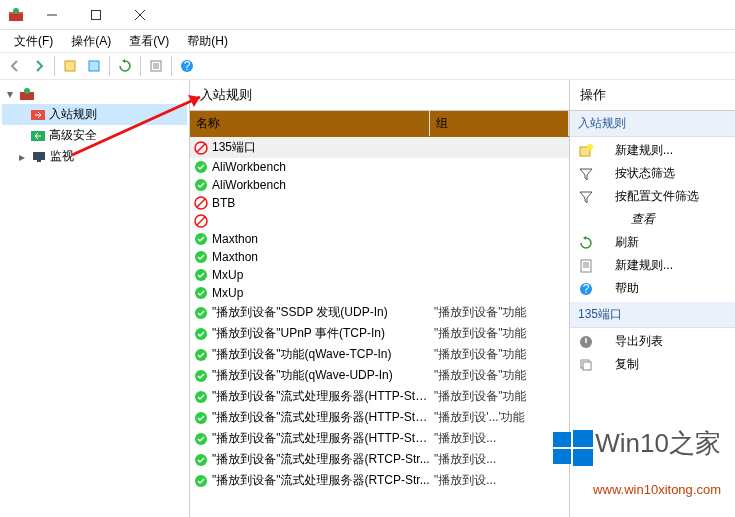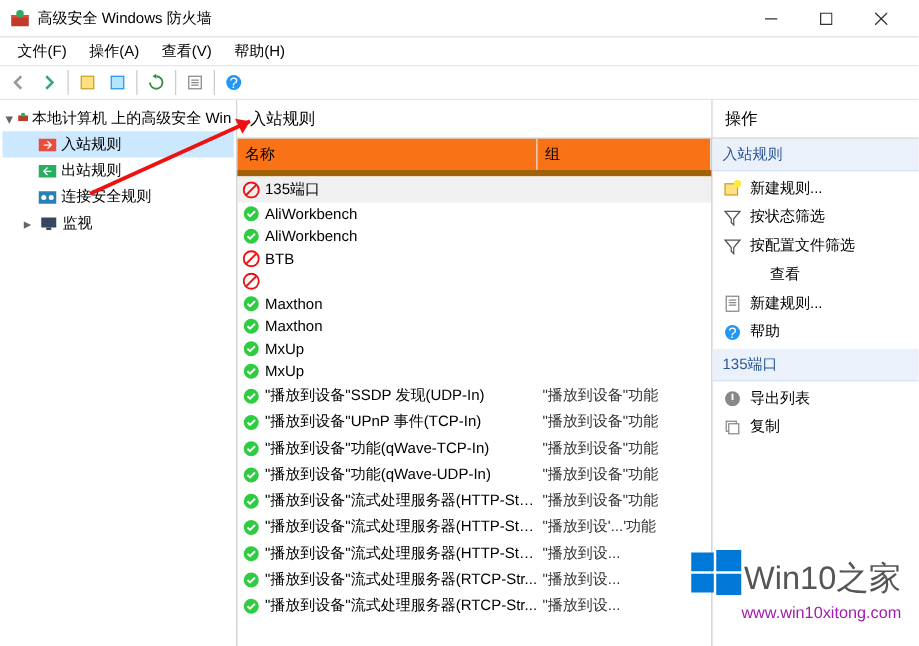--- a/index.html
+++ b/index.html
@@ -14,58 +14,57 @@
 .toolbar .tb { width:22px; height:22px; display:flex; align-items:center; justify-content:center; border:1px solid transparent; }
 .toolbar .sep { width:1px; height:20px; background:#ccc; margin:0 2px; }
 .main { display:flex; height:437px; }
 .tree { width:190px; border-right:1px solid #ccc; padding:4px 2px; overflow:hidden; }
 .tree-item { display:flex; align-items:center; padding:2px 2px; gap:3px; white-space:nowrap; }
 .tree-item.sel { background:#cce8ff; }
 .tree-item .exp { width:12px; text-align:center; color:#666; }
 .tree-item .ticon { width:16px; height:16px; }
 .center { flex:1; display:flex; flex-direction:column; border-right:1px solid #ccc; }
 .panel-hd { background:#fff; color:#000; padding:6px 10px; font-weight:normal; border-bottom:1px solid #ccc; font-size:13px; }
-.cols { display:flex; border-bottom:5px solid #a16207; background:#f97316; }
+.cols { display:flex; border-bottom:1px solid #a16207; background:#a16207; }
 .cols .col { padding:4px 6px; border-right:1px solid #e0e0e0; }
 .col.name { flex:0 0 240px; }
 .col.group { flex:1; }
 .rules { flex:1; overflow-y:auto; overflow-x:hidden; }
 .rule { display:flex; align-items:center; padding:2px 4px; gap:4px; white-space:nowrap; }
 .rule.sel { background:#f0f0f0; }
 .rule .ricon { width:14px; height:14px; flex-shrink:0; }
 .rule .rname { flex:0 0 218px; overflow:hidden; text-overflow:ellipsis; }
 .rule .rgroup { flex:1; color:#333; overflow:hidden; text-overflow:ellipsis; }
 .actions { width:165px; display:flex; flex-direction:column; }
 .actions .panel-hd2 { padding:6px 10px; border-bottom:1px solid #ccc; font-size:13px; }
 .actions .section-hd { background:#eaf1fb; padding:4px 8px; color:#2b5797; border-bottom:1px solid #d4e2f3; }
 .actions .alist { padding:2px 0; }
-.actions .aitem { display:flex; align-items:center; padding:3px 8px; gap:6px; }
-.actions .aitem.indent { padding-left:24px; }
+.actions .aitem { display:flex; align-items:center; padding:3px 8px; gap:21px; }
+.actions .aitem.indent { padding-left:24px;font-style:italic; }
 .actions .aicon { width:16px; height:16px; flex-shrink:0; }
 .arrow-overlay { position:absolute; pointer-events:none; top:85px; left:60px; }
 .watermark { position:absolute; right:14px; bottom:20px; text-align:right; }
-.watermark .wlogo { display:flex; align-items:flex-end; justify-content:flex-end; gap:0; }
+.watermark .wlogo { display:flex; align-items:flex-start; justify-content:flex-end; gap:0; }
 .watermark .wtxt { font-size:26px; color:#555; }
-.watermark .wsub { font-size:13px; color:#a21caf; margin-top:2px; }
+.watermark .wsub { font-size:13px; color:#c2410c; margin-top:12px; }
 .rules::-webkit-scrollbar { width:16px; }
 .rules::-webkit-scrollbar-track { background:#f0f0f0; }
 .rules::-webkit-scrollbar-thumb { background:#c0c0c0; }
 </style>
 </head>
 <body>
 
 <div class="titlebar">
   <span class="icon">
     <svg viewBox="0 0 16 16">
         <rect x="1" y="5" width="14" height="9" fill="#c0392b"></rect>
         <rect x="1" y="5" width="14" height="2" fill="#e74c3c"></rect>
         <circle cx="8" cy="4" r="3" fill="#27ae60"></circle>
       </svg>
   </span>
-  <span class="title">高级安全 Windows 防火墙</span>
   <div class="wbtn">
       <svg width="10" height="10">
         <line x1="0" y1="5" x2="10" y2="5" stroke="#333"></line>
       </svg>
     </div>
   <div class="wbtn">
       <svg width="10" height="10">
         <rect x="0.5" y="0.5" width="9" height="9" fill="none" stroke="#333"></rect>
       </svg>
     </div>
@@ -131,43 +130,34 @@
 
 <div class="main">
 
   <div class="tree">
     <div class="tree-item">
       <span class="exp">▾</span>
       <span class="ticon"><svg viewBox="0 0 16 16">
             <rect x="1" y="6" width="14" height="8" fill="#c0392b"></rect>
             <circle cx="8" cy="5" r="3" fill="#27ae60"></circle>
           </svg></span>
-      <span>本地计算机 上的高级安全 Win</span>
     </div>
     <div class="tree-item sel" style="padding-left:28px">
       <span class="ticon"><svg viewBox="0 0 16 16">
             <rect x="1" y="3" width="14" height="10" fill="#e74c3c"></rect>
             <path d="M5 8 L11 8 M8 5 L11 8 L8 11" stroke="#fff" fill="none"></path>
           </svg></span>
       <span>入站规则</span>
     </div>
     <div class="tree-item" style="padding-left:28px">
       <span class="ticon"><svg viewBox="0 0 16 16">
             <rect x="1" y="3" width="14" height="10" fill="#27ae60"></rect>
             <path d="M11 8 L5 8 M8 5 L5 8 L8 11" stroke="#fff" fill="none"></path>
           </svg></span>
-      <span>出站规则</span>
-    </div>
-    <div class="tree-item" style="padding-left:28px">
-      <span class="ticon"><svg viewBox="0 0 16 16">
-            <rect x="1" y="3" width="14" height="10" fill="#2980b9"></rect>
-            <circle cx="5" cy="8" r="2" fill="#fff"></circle>
-            <circle cx="11" cy="8" r="2" fill="#fff"></circle>
-          </svg></span>
-      <span>连接安全规则</span>
+      <span>高级安全</span>
     </div>
     <div class="tree-item" style="padding-left:14px">
       <span class="exp">▸</span>
       <span class="ticon"><svg viewBox="0 0 16 16">
             <rect x="2" y="3" width="12" height="8" fill="#34495e"></rect>
             <rect x="6" y="11" width="4" height="2" fill="#34495e"></rect>
           </svg></span>
       <span>监视</span>
     </div>
   </div>
@@ -344,20 +334,27 @@
         </div>
         <div class="aitem">
           <span class="aicon"><svg viewBox="0 0 16 16">
               <path d="M2 3 L14 3 L9 9 L9 14 L7 12 L7 9 Z" fill="none" stroke="#555"></path>
             </svg></span>
           <span>按配置文件筛选</span>
         </div>
         <div class="aitem indent">
           <span class="aicon"></span>
           <span>查看</span>
+        </div>
+        <div class="aitem">
+          <span class="aicon"><svg viewBox="0 0 16 16">
+              <path d="M8 3 A5 5 0 1 1 3 8" fill="none" stroke="#388e3c" stroke-width="1.5"></path>
+              <path d="M8 1 L8 5 L5 3 Z" fill="#388e3c"></path>
+            </svg></span>
+          <span>刷新</span>
         </div>
         <div class="aitem">
           <span class="aicon"><svg viewBox="0 0 16 16">
               <rect x="3" y="2" width="10" height="12" fill="#fff" stroke="#888"></rect>
               <path d="M5 5h6M5 7h6M5 9h6" stroke="#888"></path>
             </svg></span>
           <span>新建规则...</span>
         </div>
         <div class="aitem">
           <span class="aicon"><svg viewBox="0 0 16 16">

